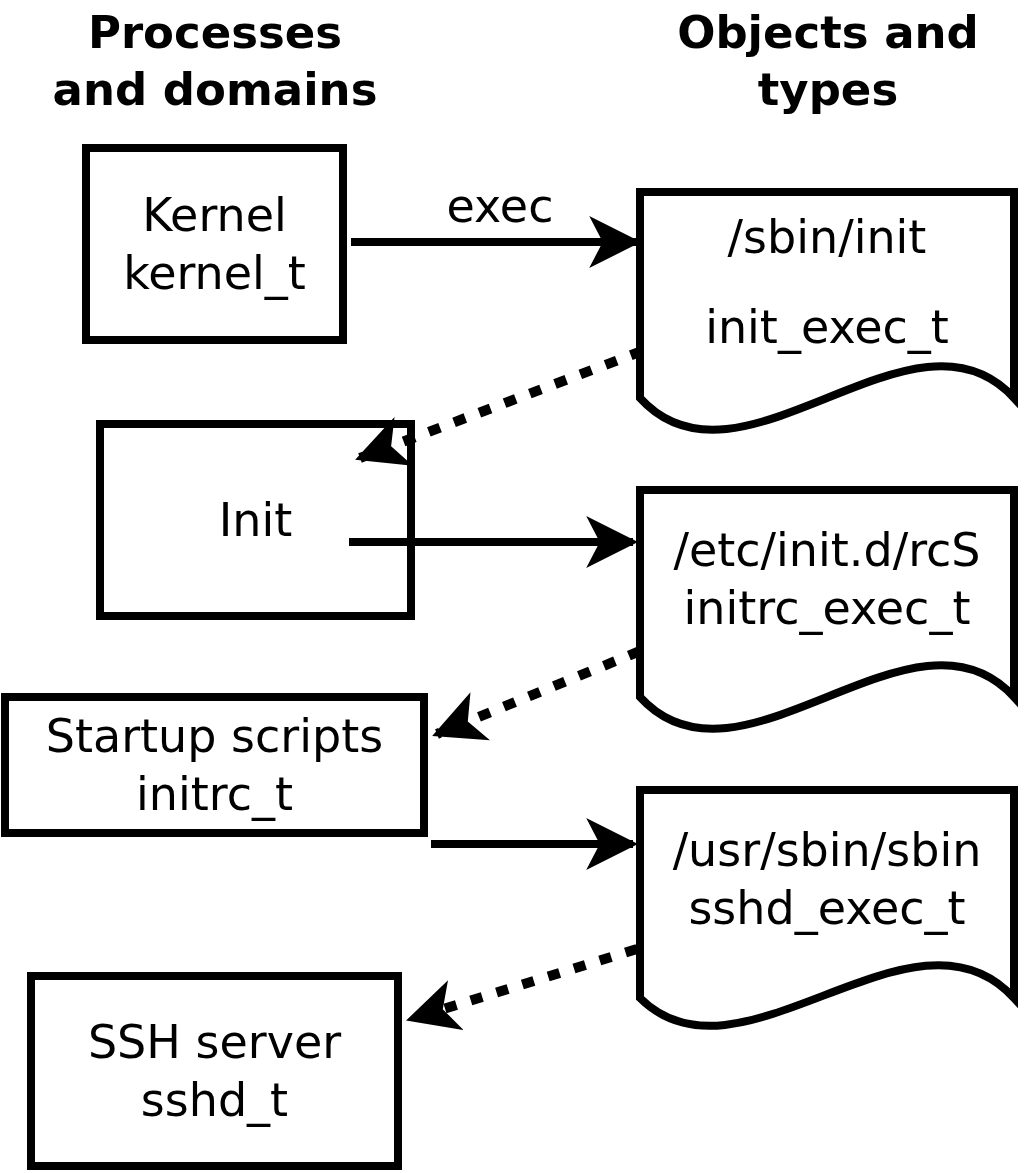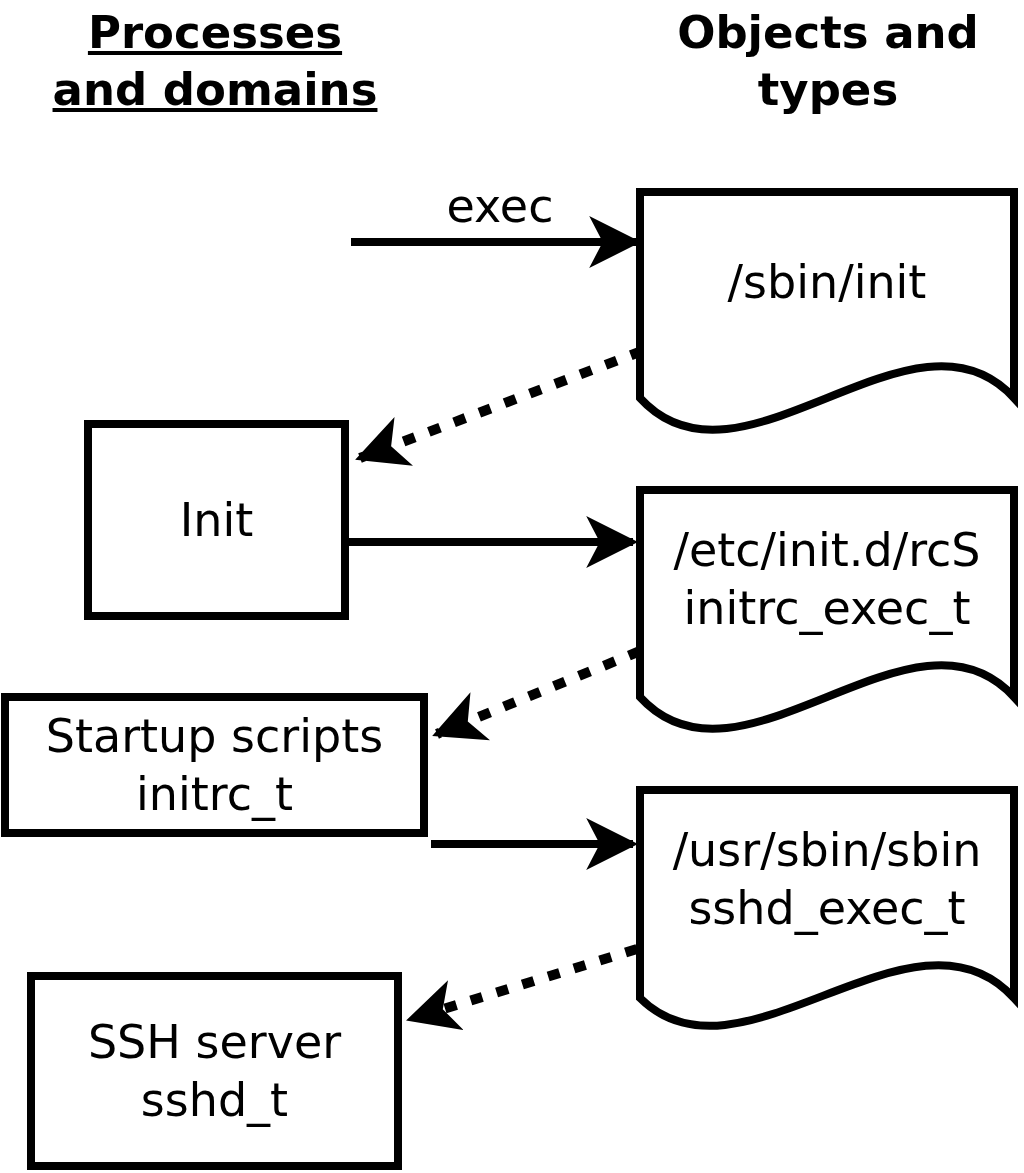--- a/index.html
+++ b/index.html
@@ -6,30 +6,30 @@
   .canvas {
     position:relative; width:1024px; height:1173px;
     background:#ffffff; color:#000000; overflow:hidden;
     font-family:"DejaVu Sans","Liberation Sans",sans-serif;
   }
   .hdr {
     position:absolute; text-align:center;
     font-weight:bold; font-size:45px; line-height:57px;
     white-space:nowrap;
   }
-  .hdr-left  { left:25px;  top:4px; width:380px;text-decoration:underline; }
+  .hdr-left  { left:25px;  top:4px; width:380px; }
   .hdr-right { left:636px; top:4px; width:384px; }
   .pbox {
     position:absolute; box-sizing:border-box;
     border:8px solid #000; background:#fff;
     display:flex; flex-direction:column; align-items:center; justify-content:center;
     font-size:46px; line-height:58px; text-align:center; white-space:nowrap;
   }
   .pbox-kernel  { left:82px; top:144px; width:265px; height:200px; }
-  .pbox-init    { left:84px; top:420px; width:265px; height:200px; }
+  .pbox-init    { left:96px; top:420px; width:319px; height:200px; }
   .pbox-initrc  { left:1px;  top:693px; width:427px; height:144px; }
   .pbox-sshd    { left:27px; top:972px; width:375px; height:198px; }
   .overlay { position:absolute; left:0; top:0; width:1024px; height:1173px; }
   .docshape { fill:#ffffff; stroke:#000000; stroke-width:8; stroke-linejoin:miter; }
   .solid-arrow  { stroke:#000000; stroke-width:8; fill:none; }
   .dotted-arrow { stroke:#000000; stroke-width:10; fill:none; stroke-dasharray:12 15; }
   .dtext {
     position:absolute; display:flex; flex-direction:column;
     align-items:center; justify-content:center;
     font-size:46px; line-height:58px; text-align:center; white-space:nowrap;
@@ -49,20 +49,24 @@
 
   <div class="hdr hdr-left">
     <div>Processes</div>
     <div>and domains</div>
   </div>
   <div class="hdr hdr-right">
     <div>Objects and</div>
     <div>types</div>
   </div>
 
+  <div class="pbox pbox-kernel">
+    <div>Kernel</div>
+    <div>kernel_t</div>
+  </div>
   <div class="pbox pbox-init">
     <div>Init</div>
   </div>
   <div class="pbox pbox-initrc">
     <div>Startup scripts</div>
     <div>initrc_t</div>
   </div>
   <div class="pbox pbox-sshd">
     <div>SSH server</div>
     <div>sshd_t</div>
@@ -86,20 +90,21 @@
     <line class="solid-arrow" x1="349" y1="542" x2="633" y2="542" marker-end="url(#head-solid)"></line>
     <line class="solid-arrow" x1="431" y1="844" x2="633" y2="844" marker-end="url(#head-solid)"></line>
 
     <line class="dotted-arrow" x1="642" y1="351" x2="360" y2="458" marker-end="url(#head-dotted)"></line>
     <line class="dotted-arrow" x1="640" y1="651" x2="437" y2="734" marker-end="url(#head-dotted)"></line>
     <line class="dotted-arrow" x1="637" y1="949" x2="411" y2="1019" marker-end="url(#head-dotted)"></line>
   </svg>
 
   <div class="dtext dtext-1">
     <div>/sbin/init</div>
+    <div>init_exec_t</div>
   </div>
   <div class="dtext dtext-2">
     <div>/etc/init.d/rcS</div>
     <div>initrc_exec_t</div>
   </div>
   <div class="dtext dtext-3">
     <div>/usr/sbin/sbin</div>
     <div>sshd_exec_t</div>
   </div>
 

